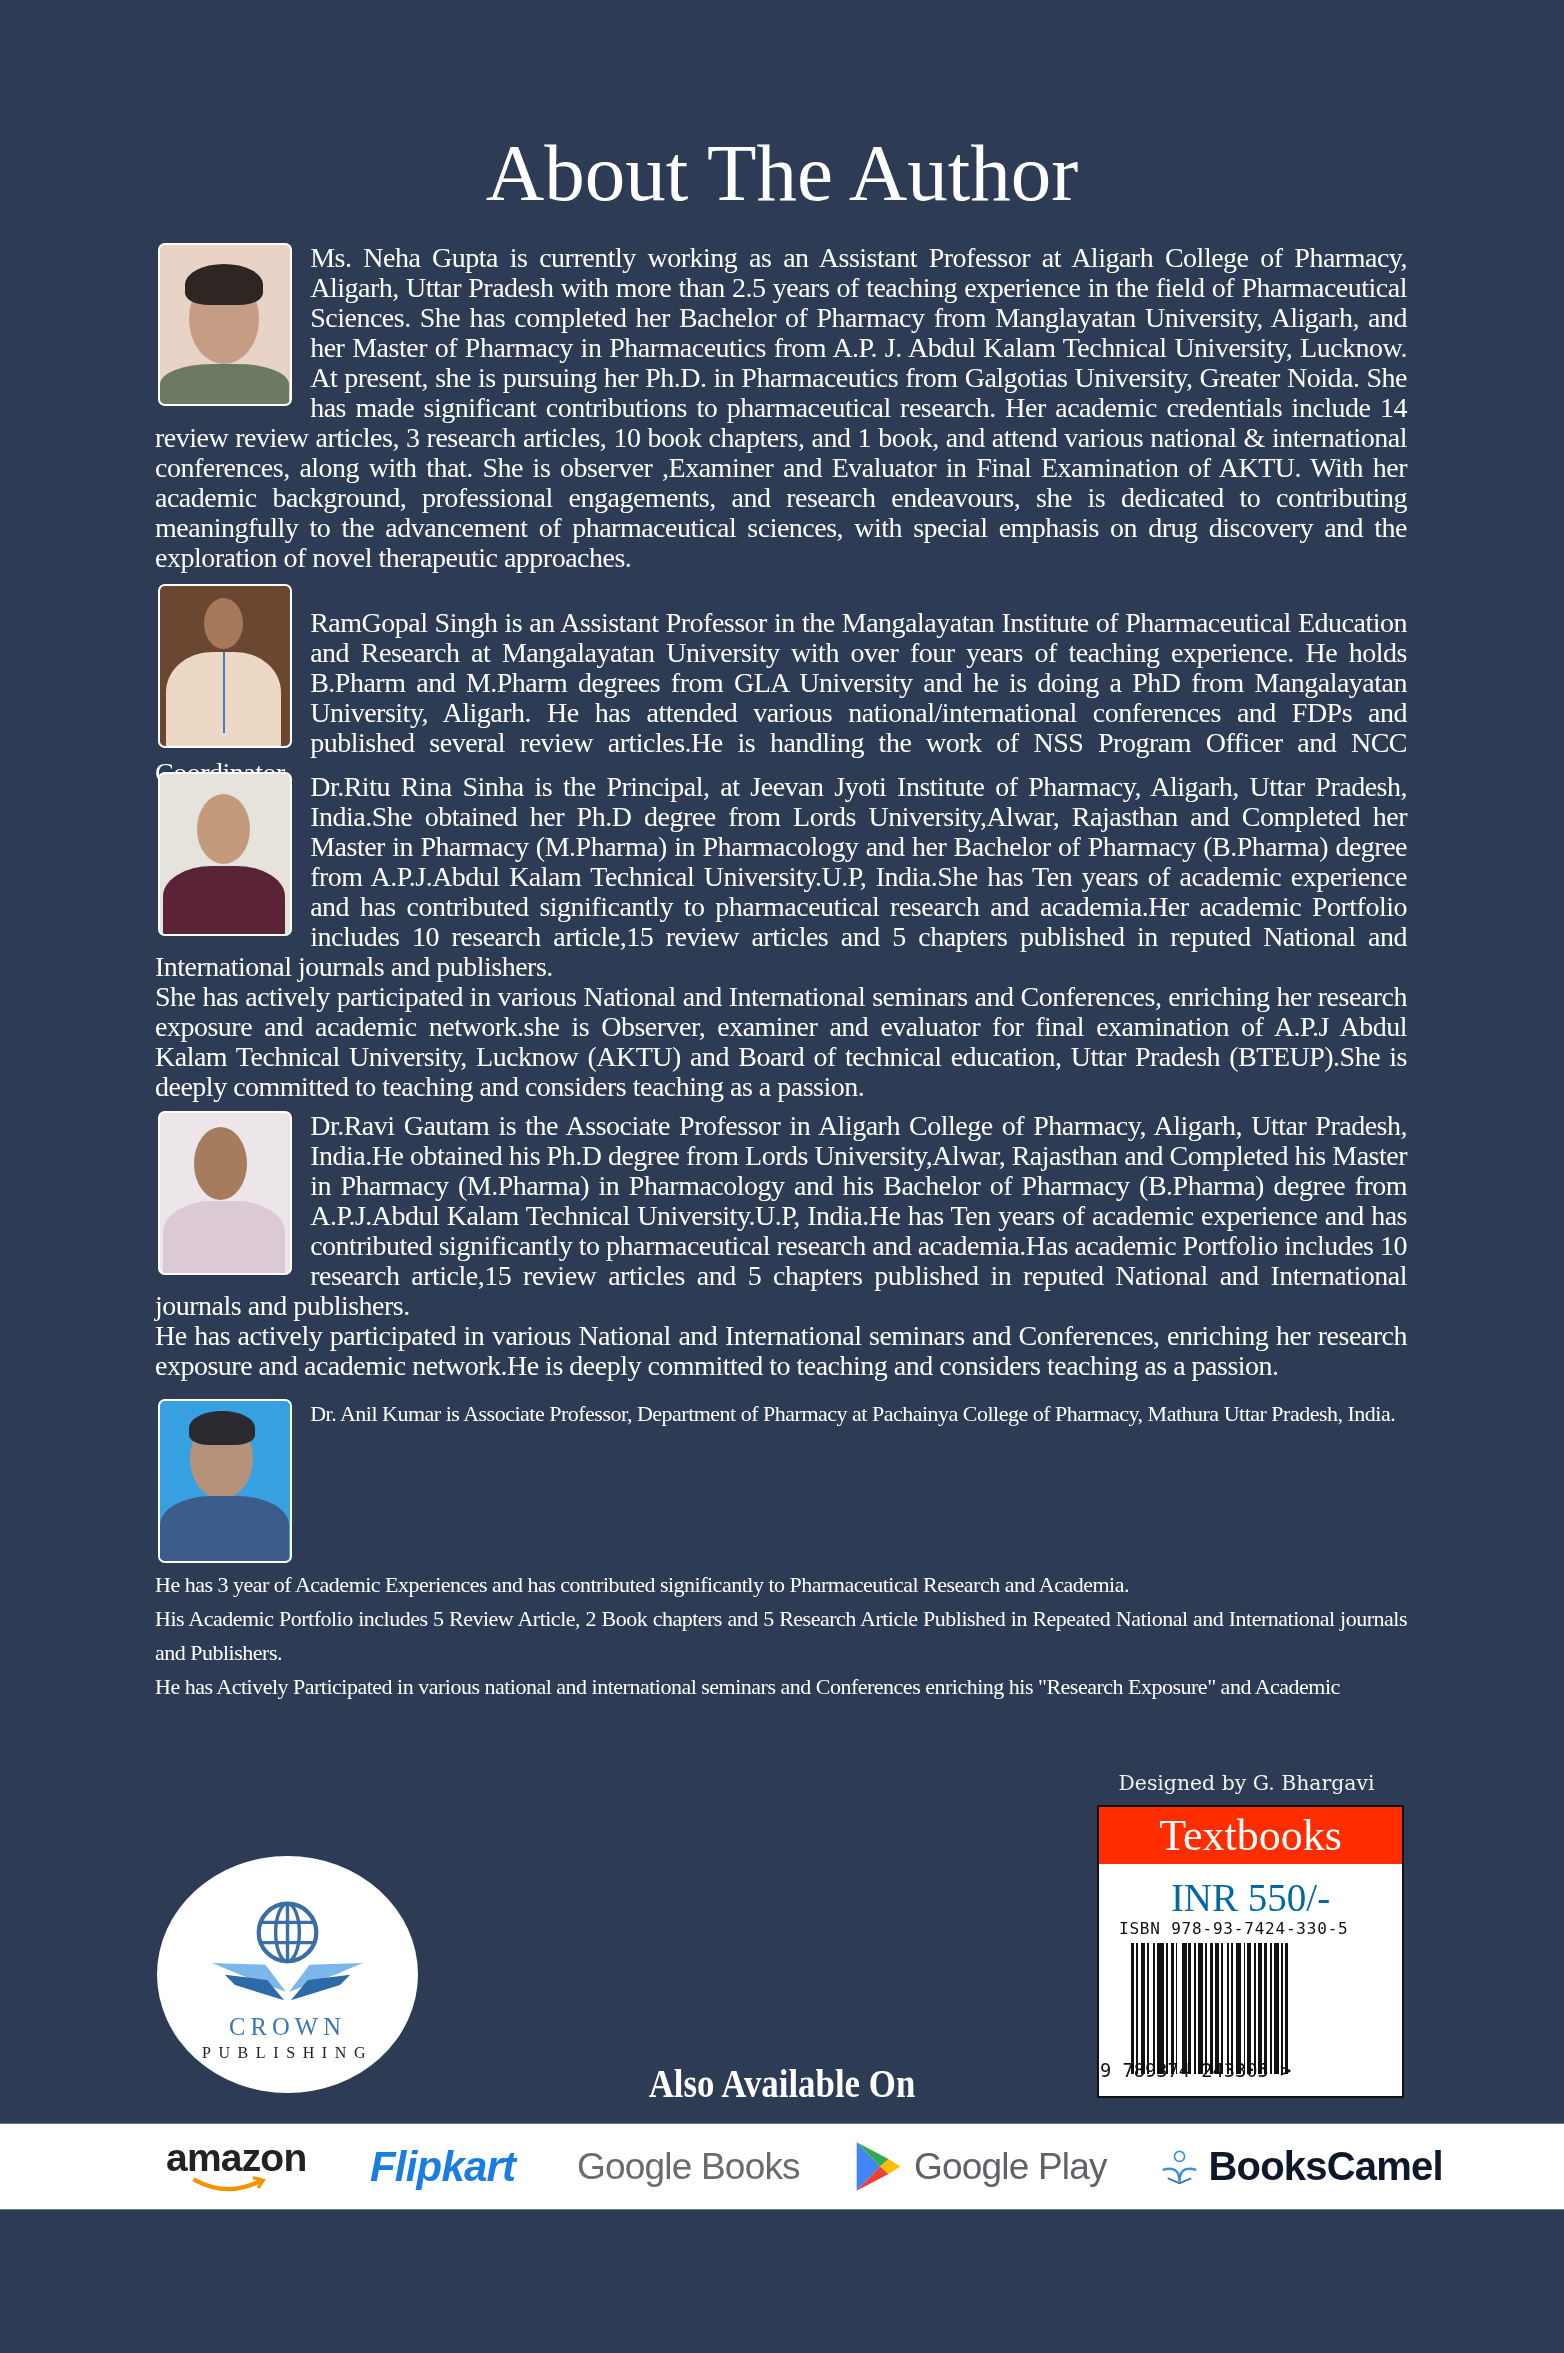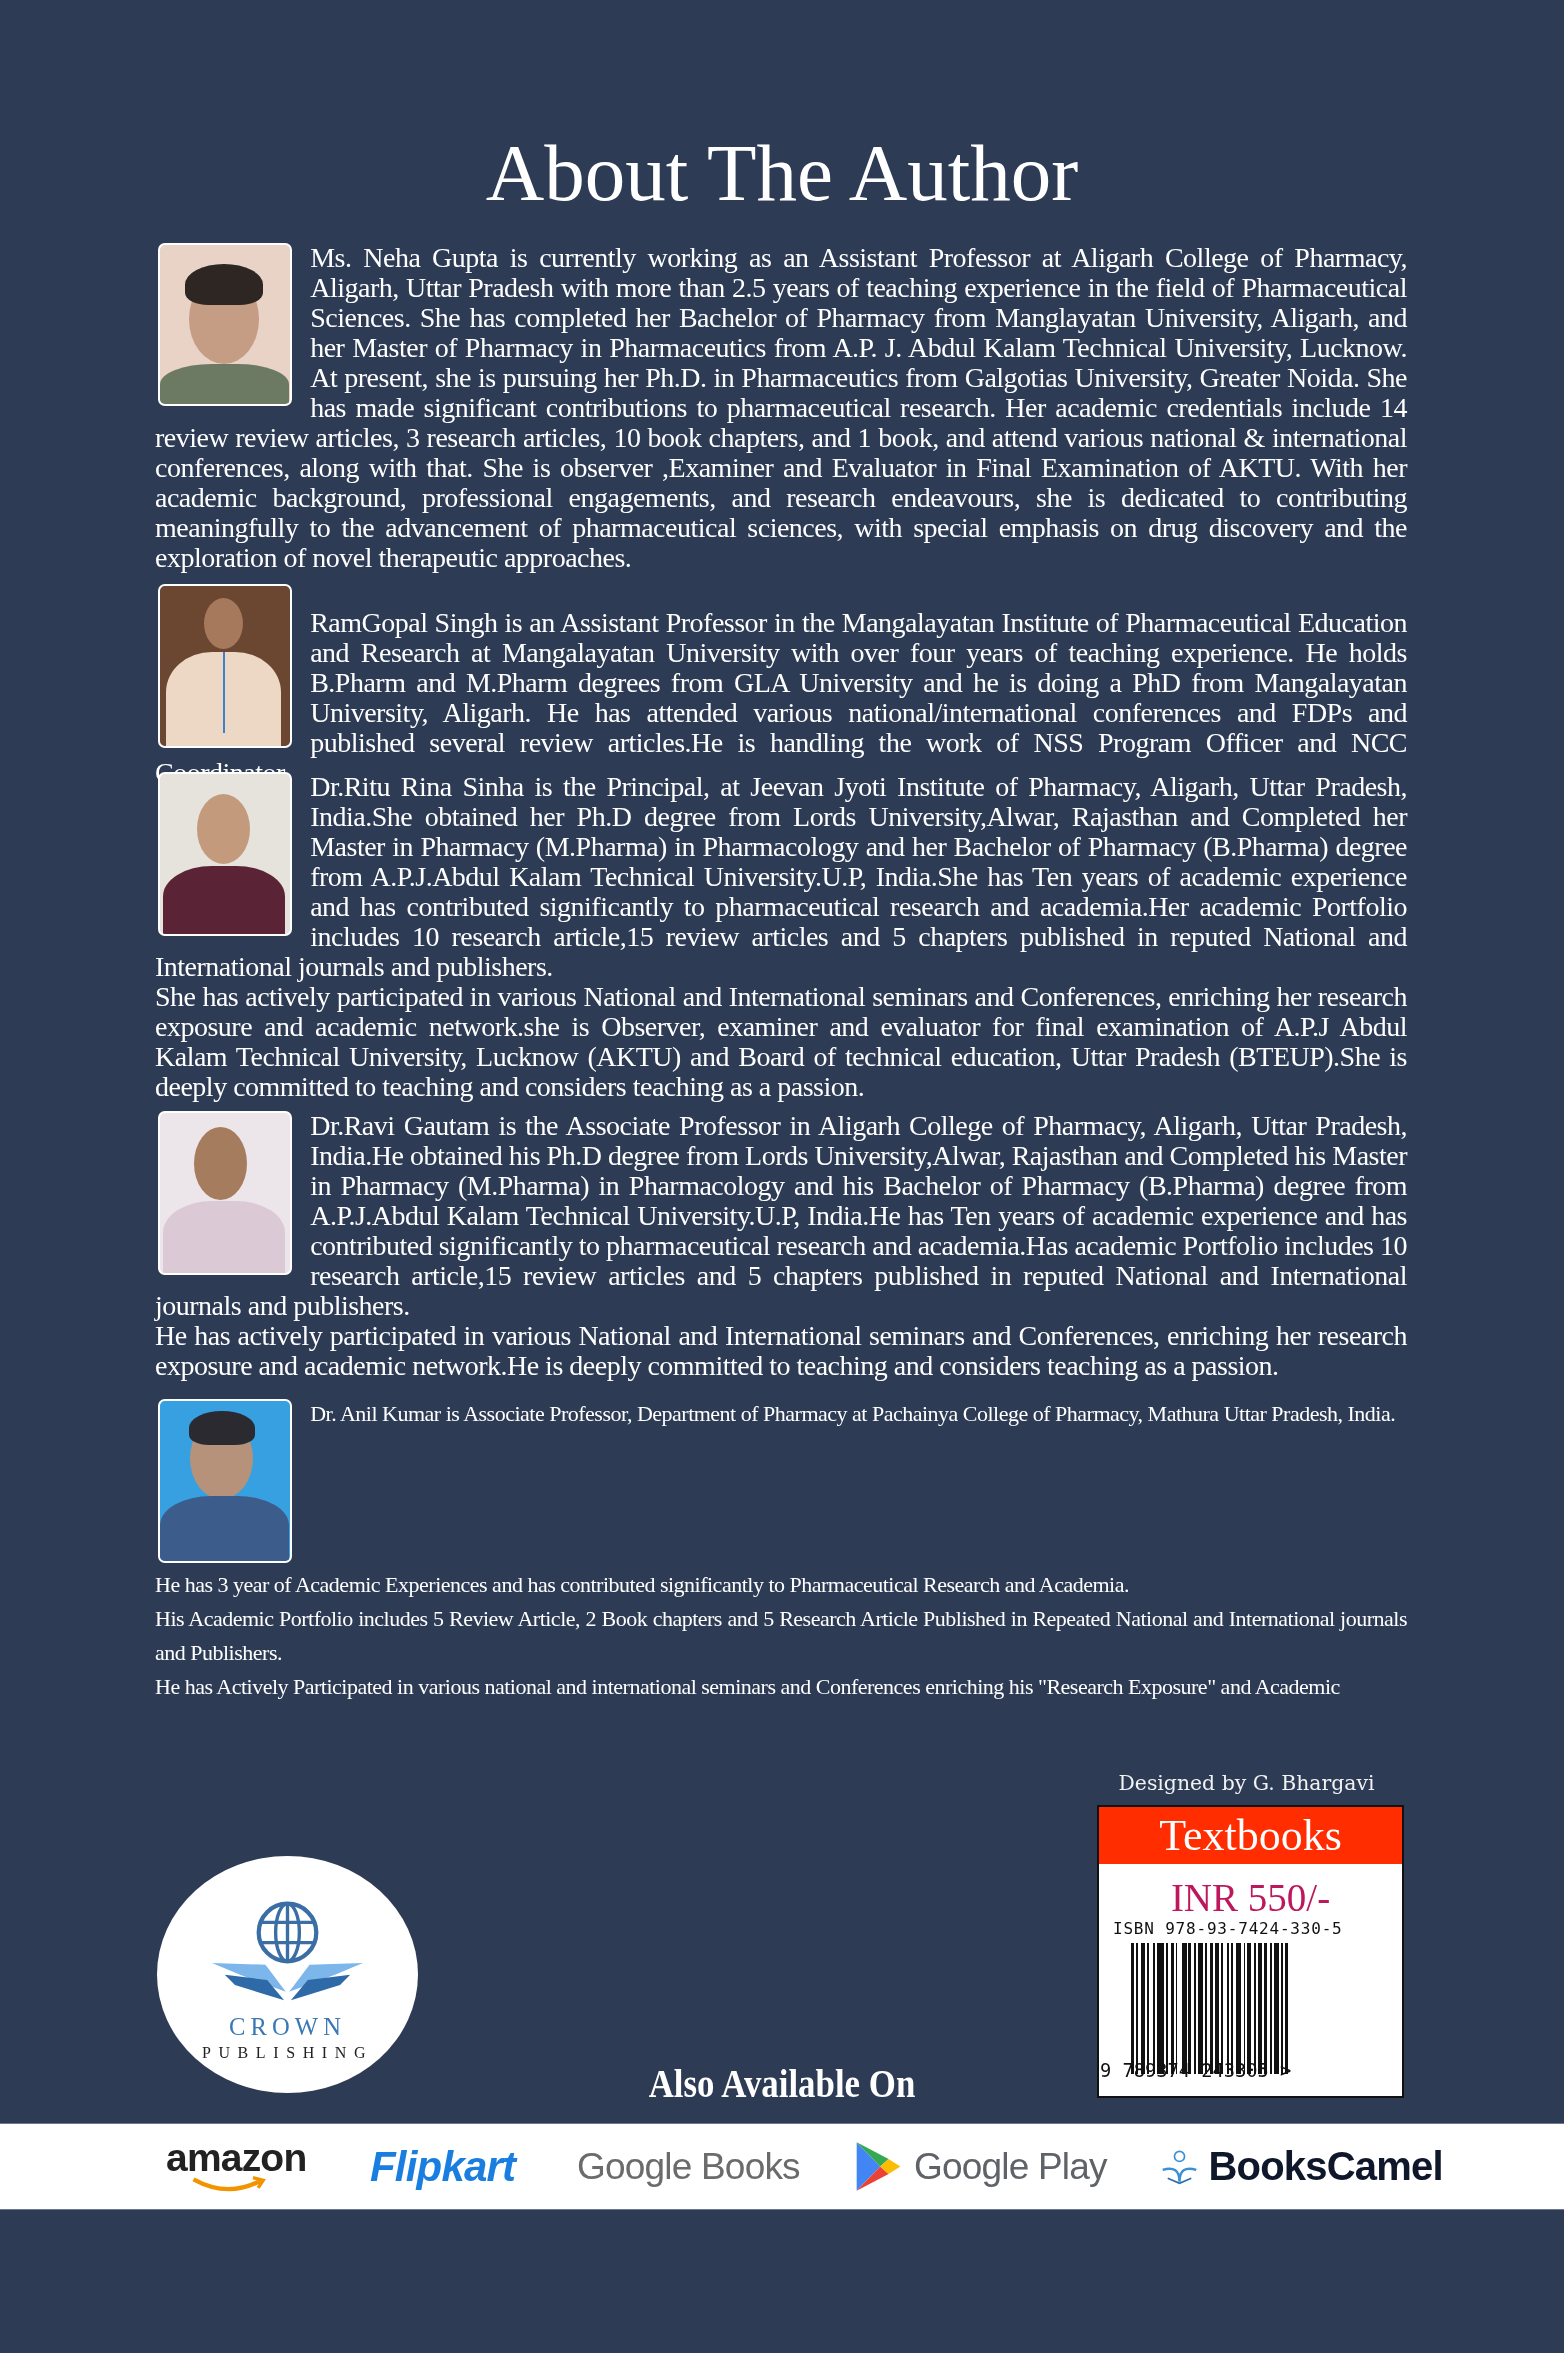--- a/index.html
+++ b/index.html
@@ -41,26 +41,26 @@
     .price-box {
       position: absolute; left: 1097px; top: 1805px; width: 307px; height: 293px;
       background: #ffffff; border: 2.5px solid #111; box-sizing: border-box;
     }
     .price-box .band {
       background: #ff2d00; height: 57px; color: #fff;
       text-align: center; font-size: 44px; line-height: 57px;
       font-family: "Liberation Serif", serif;
     }
     .price-box .price {
-      color: #be185d; text-align: center; font-size: 39px; line-height: 44px;
+      color: #0369a1; text-align: center; font-size: 39px; line-height: 44px;
       margin-top: 12px; font-family: "Liberation Serif", serif;
     }
     .price-box .isbn {
       color: #111; font-family: "DejaVu Sans Mono", monospace;
-      font-size: 16px; letter-spacing: 0.8px; padding-left: 14px; line-height: 18.7px;
+      font-size: 16px; letter-spacing: 0.8px; padding-left: 20px; line-height: 18.7px;
     }
     .barcode {
       position: absolute; left: 32px; top: 136px; width: 204px; height: 131px;
       display: flex; align-items: stretch;
     }
     .barcode span { background: #111; display: block; height: 100%; }
     .barcode-digits {
       position: absolute; left: 1px; top: 253px; color: #111;
       font-family: "DejaVu Sans Mono", monospace; font-size: 18.7px;
       background: transparent;

